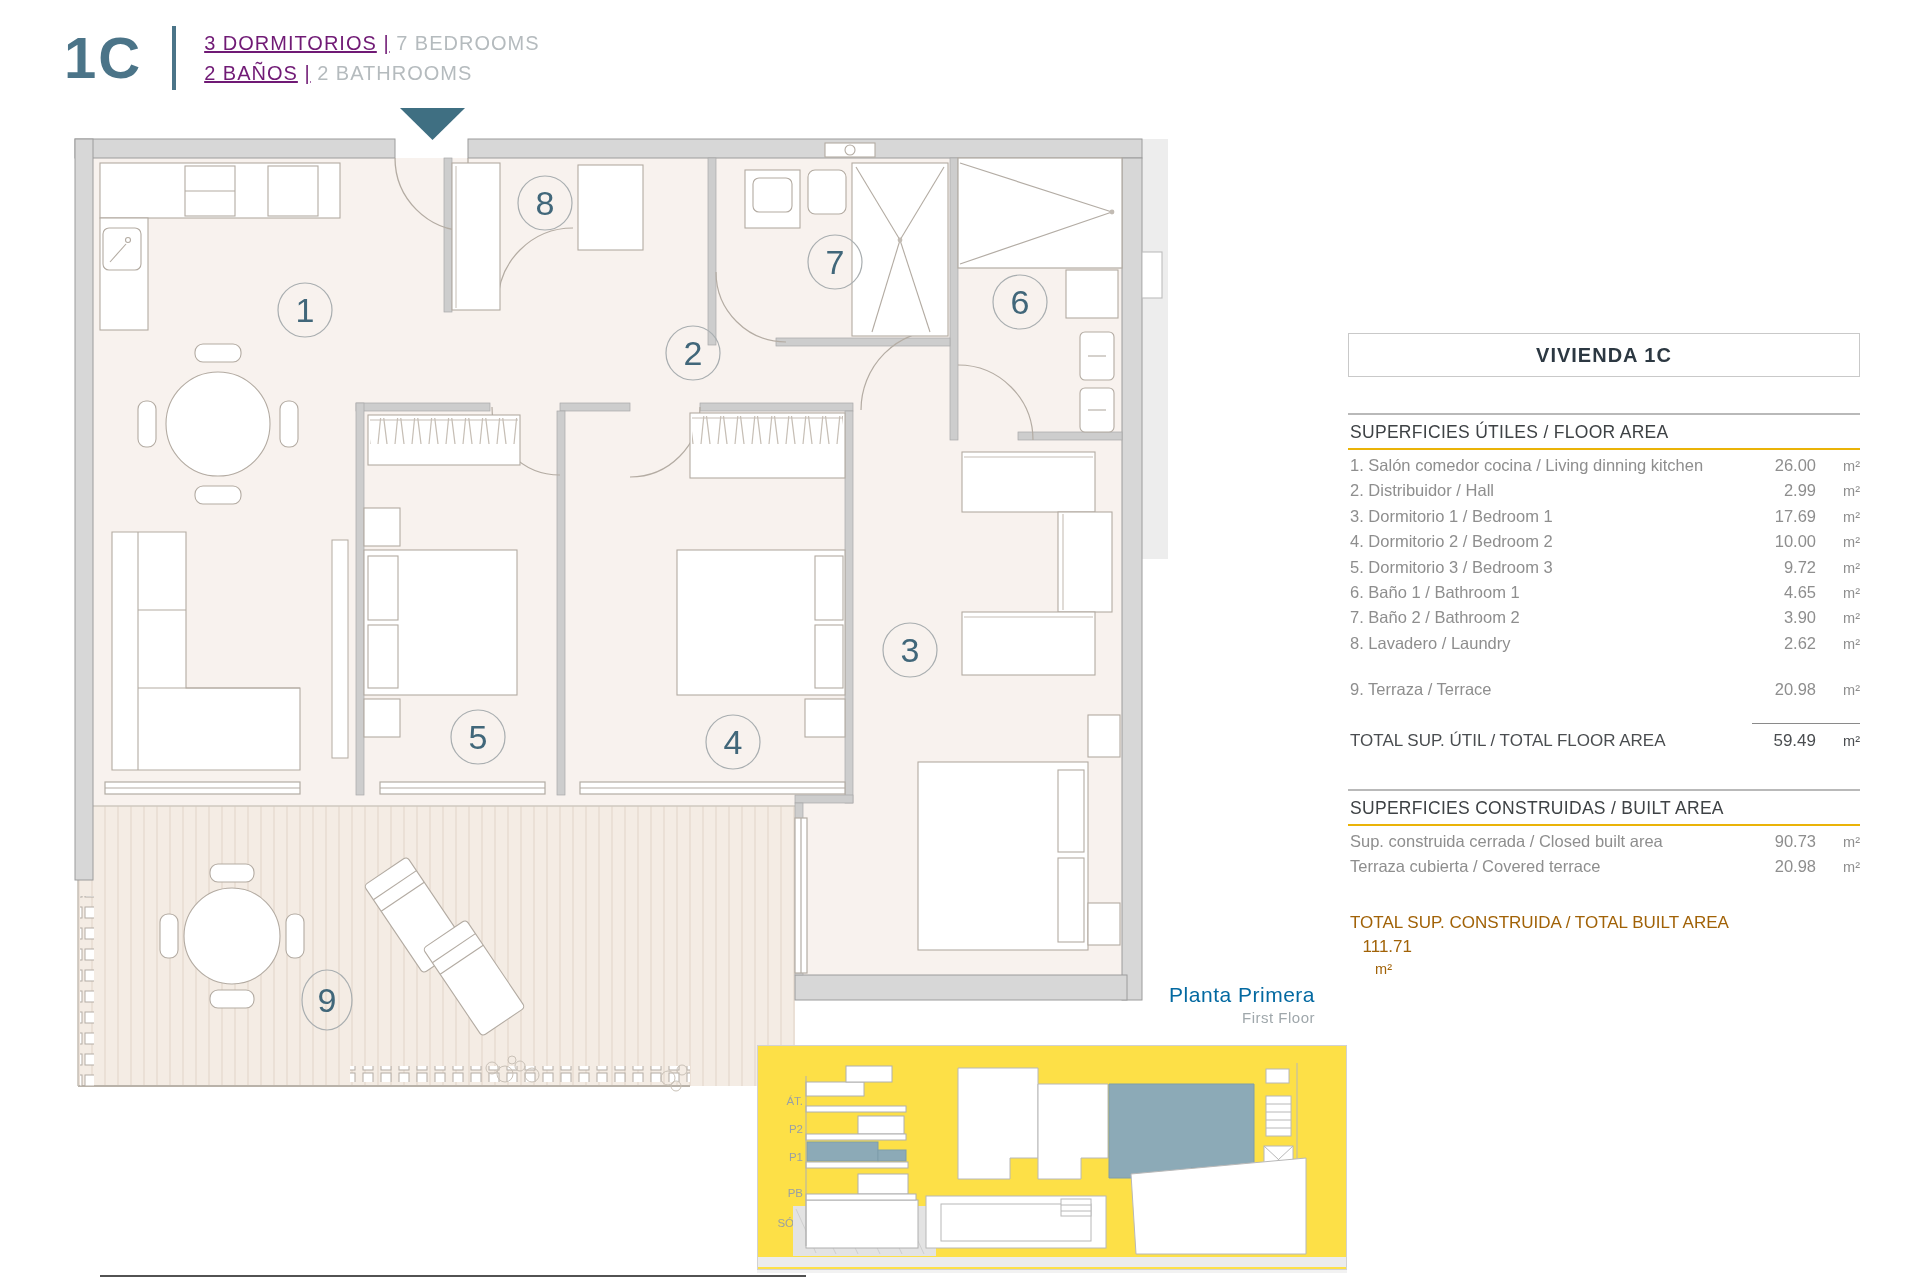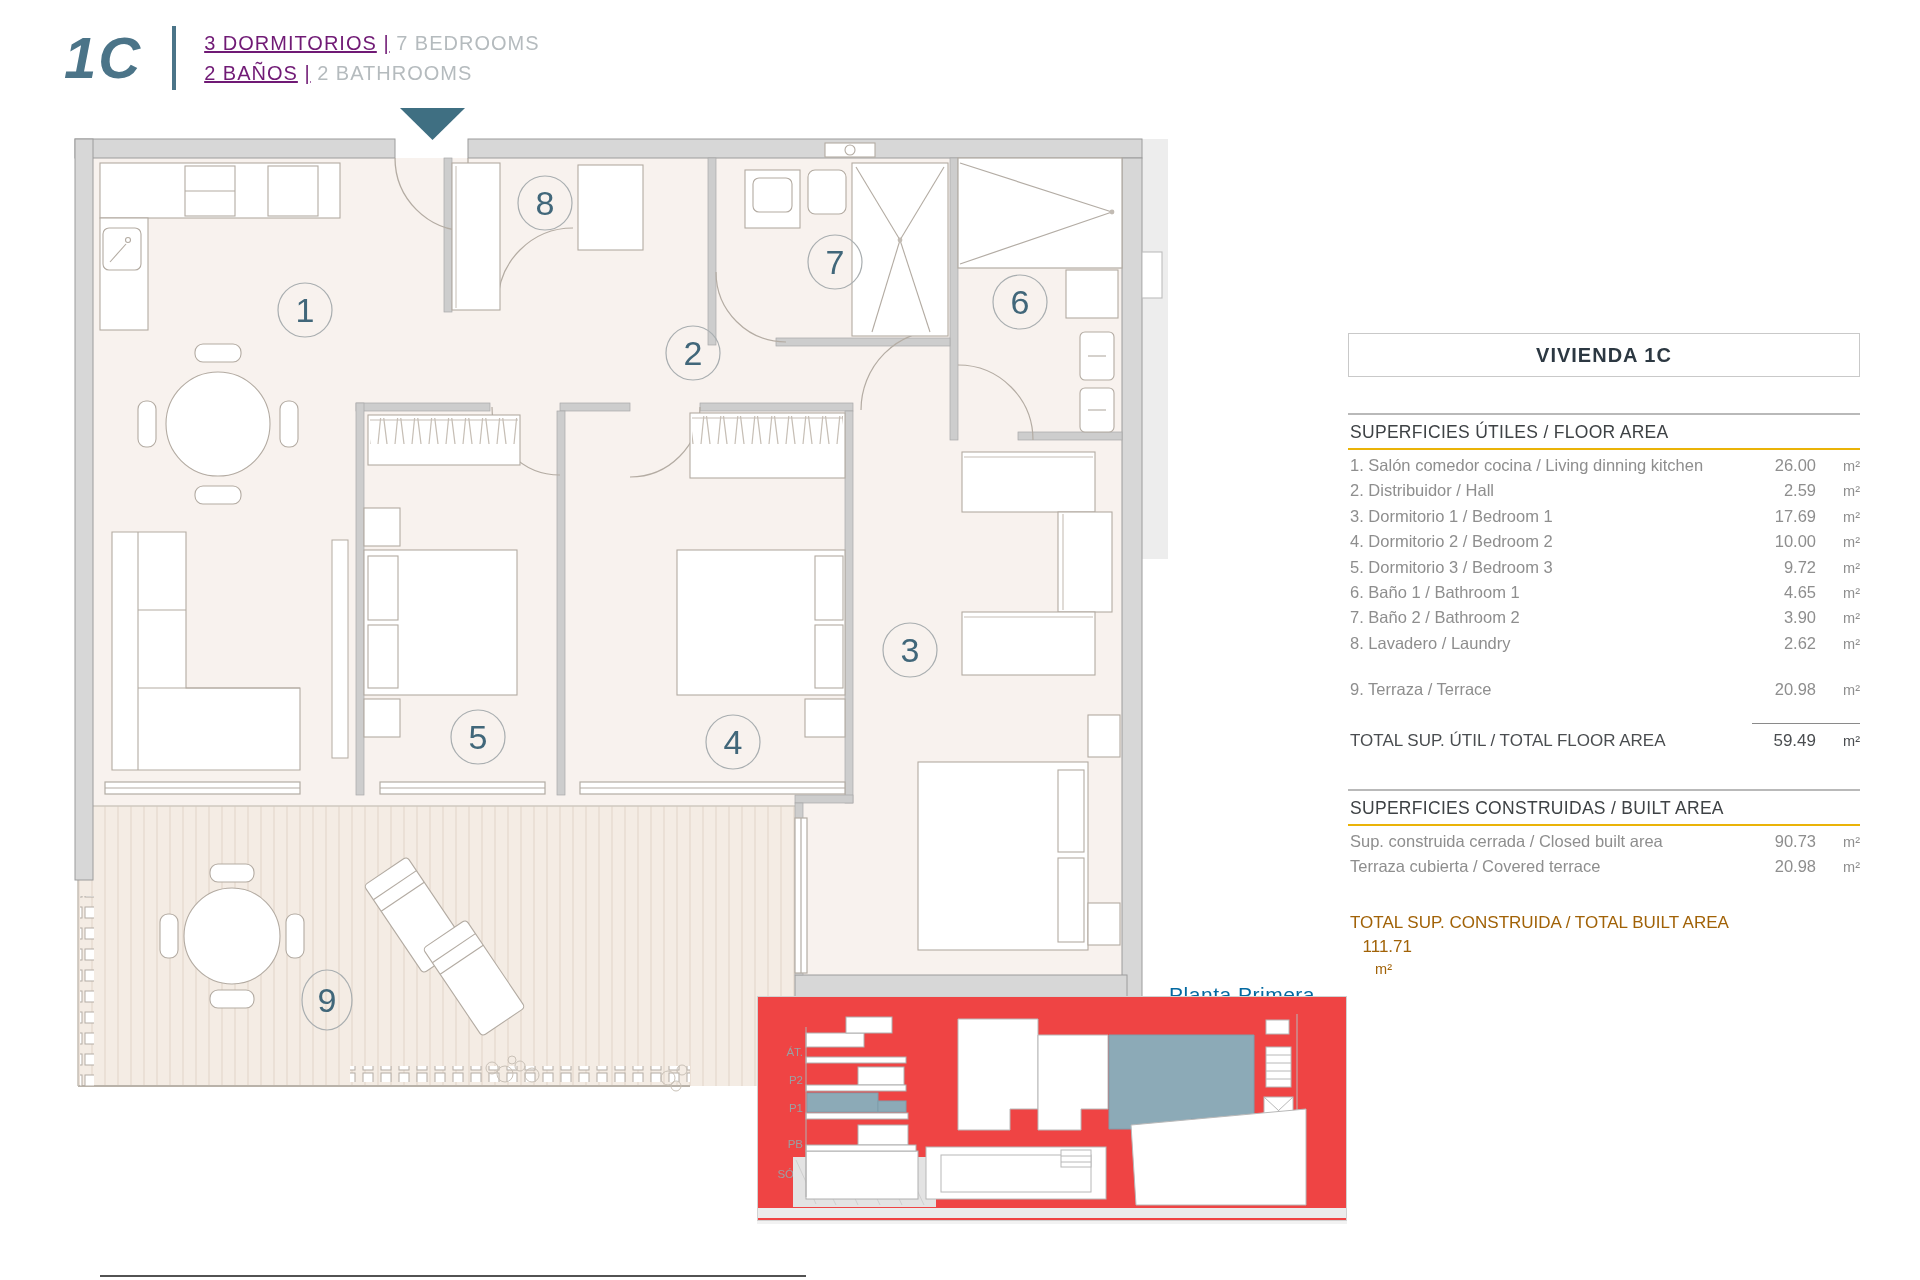--- a/index.html
+++ b/index.html
@@ -1,20 +1,20 @@
 <!DOCTYPE html>
 <html><head>
 <meta charset="utf-8">
 <style>
   html,body{margin:0;padding:0;background:#ffffff;}
   .page{position:relative;width:1920px;height:1280px;background:#ffffff;overflow:hidden;
         font-family:"Liberation Sans","DejaVu Sans",sans-serif;}
   
   .hdr{position:absolute;left:64px;top:26px;display:flex;align-items:center;}
-  .hdr .code{font-size:58px;font-weight:bold;letter-spacing:2px;line-height:1;font-style:italic;}
+  .hdr .code{font-size:58px;font-weight:bold;letter-spacing:2px;line-height:1;}
   .hdr .bar{width:4px;height:64px;margin:0 28px 0 30px;}
   .hdr .lines{display:flex;flex-direction:column;gap:7px;}
   .hdr .ln{font-size:20px;letter-spacing:1px;white-space:nowrap;}
   .hdr .es{color:#701a75;text-decoration:underline;}
   .hdr .en{color:#b5bbbe;}
   
   .panel{position:absolute;left:1348px;top:333px;width:512px;}
   .panel .titlebox{border:1px solid #c9c9c9;height:42px;line-height:42px;text-align:center;
       font-size:20px;font-weight:bold;color:#2c3842;letter-spacing:1px;}
   .sec{border-top:2px solid #b9b9b9;margin-top:36px;}
@@ -29,21 +29,21 @@
   .row.total{margin-top:25px;color:#4a4d50;font-size:17px;}
   .row.total .vu{display:flex;border-top:1px solid #8a8a8a;padding-top:5px;margin-top:-5px;}
   .row.total2{margin-top:32px;color:#a16207;font-size:17px;flex-direction:column;}
   .builtrows{margin-top:4px;}
   .builtrows .row{line-height:23.6px;}
   
   .planta{position:absolute;left:1065px;top:982px;width:250px;text-align:right;line-height:1.25;}
   .planta .es{font-size:21px;color:#0369a1;letter-spacing:.5px;}
   .planta .en{font-size:15px;color:#9fa7ab;letter-spacing:.5px;margin-top:1px;}
   
-  .inset{position:absolute;left:757px;top:996px;width:588px;height:223px;background:#ef4444;
+  .inset{position:absolute;left:757px;top:1045px;width:588px;height:223px;background:#fde047;
          border:1px solid #d2d2d2;box-shadow:0 3px 0 rgba(0,0,0,.05);}
   
   .botline{position:absolute;left:100px;top:1275px;width:706px;height:2px;background:#525252;}
   svg text{font-family:"Liberation Sans","DejaVu Sans",sans-serif;}
 </style>
 </head>
 <body>
 
 <div class="page">
 
@@ -392,21 +392,21 @@
     <div class="sec">
       <div class="sechdr underline">SUPERFICIES ÚTILES / FLOOR AREA</div>
       <div class="rows">
         <div class="row">
             <span class="lbl">1. Salón comedor cocina / Living dinning kitchen</span>
             <span class="val">26.00</span>
             <span class="unit">m²</span>
           </div>
         <div class="row">
             <span class="lbl">2. Distribuidor / Hall</span>
-            <span class="val">2.59</span>
+            <span class="val">2.99</span>
             <span class="unit">m²</span>
           </div>
         <div class="row">
             <span class="lbl">3. Dormitorio 1 / Bedroom 1</span>
             <span class="val">17.69</span>
             <span class="unit">m²</span>
           </div>
         <div class="row">
             <span class="lbl">4. Dormitorio 2 / Bedroom 2</span>
             <span class="val">10.00</span>

